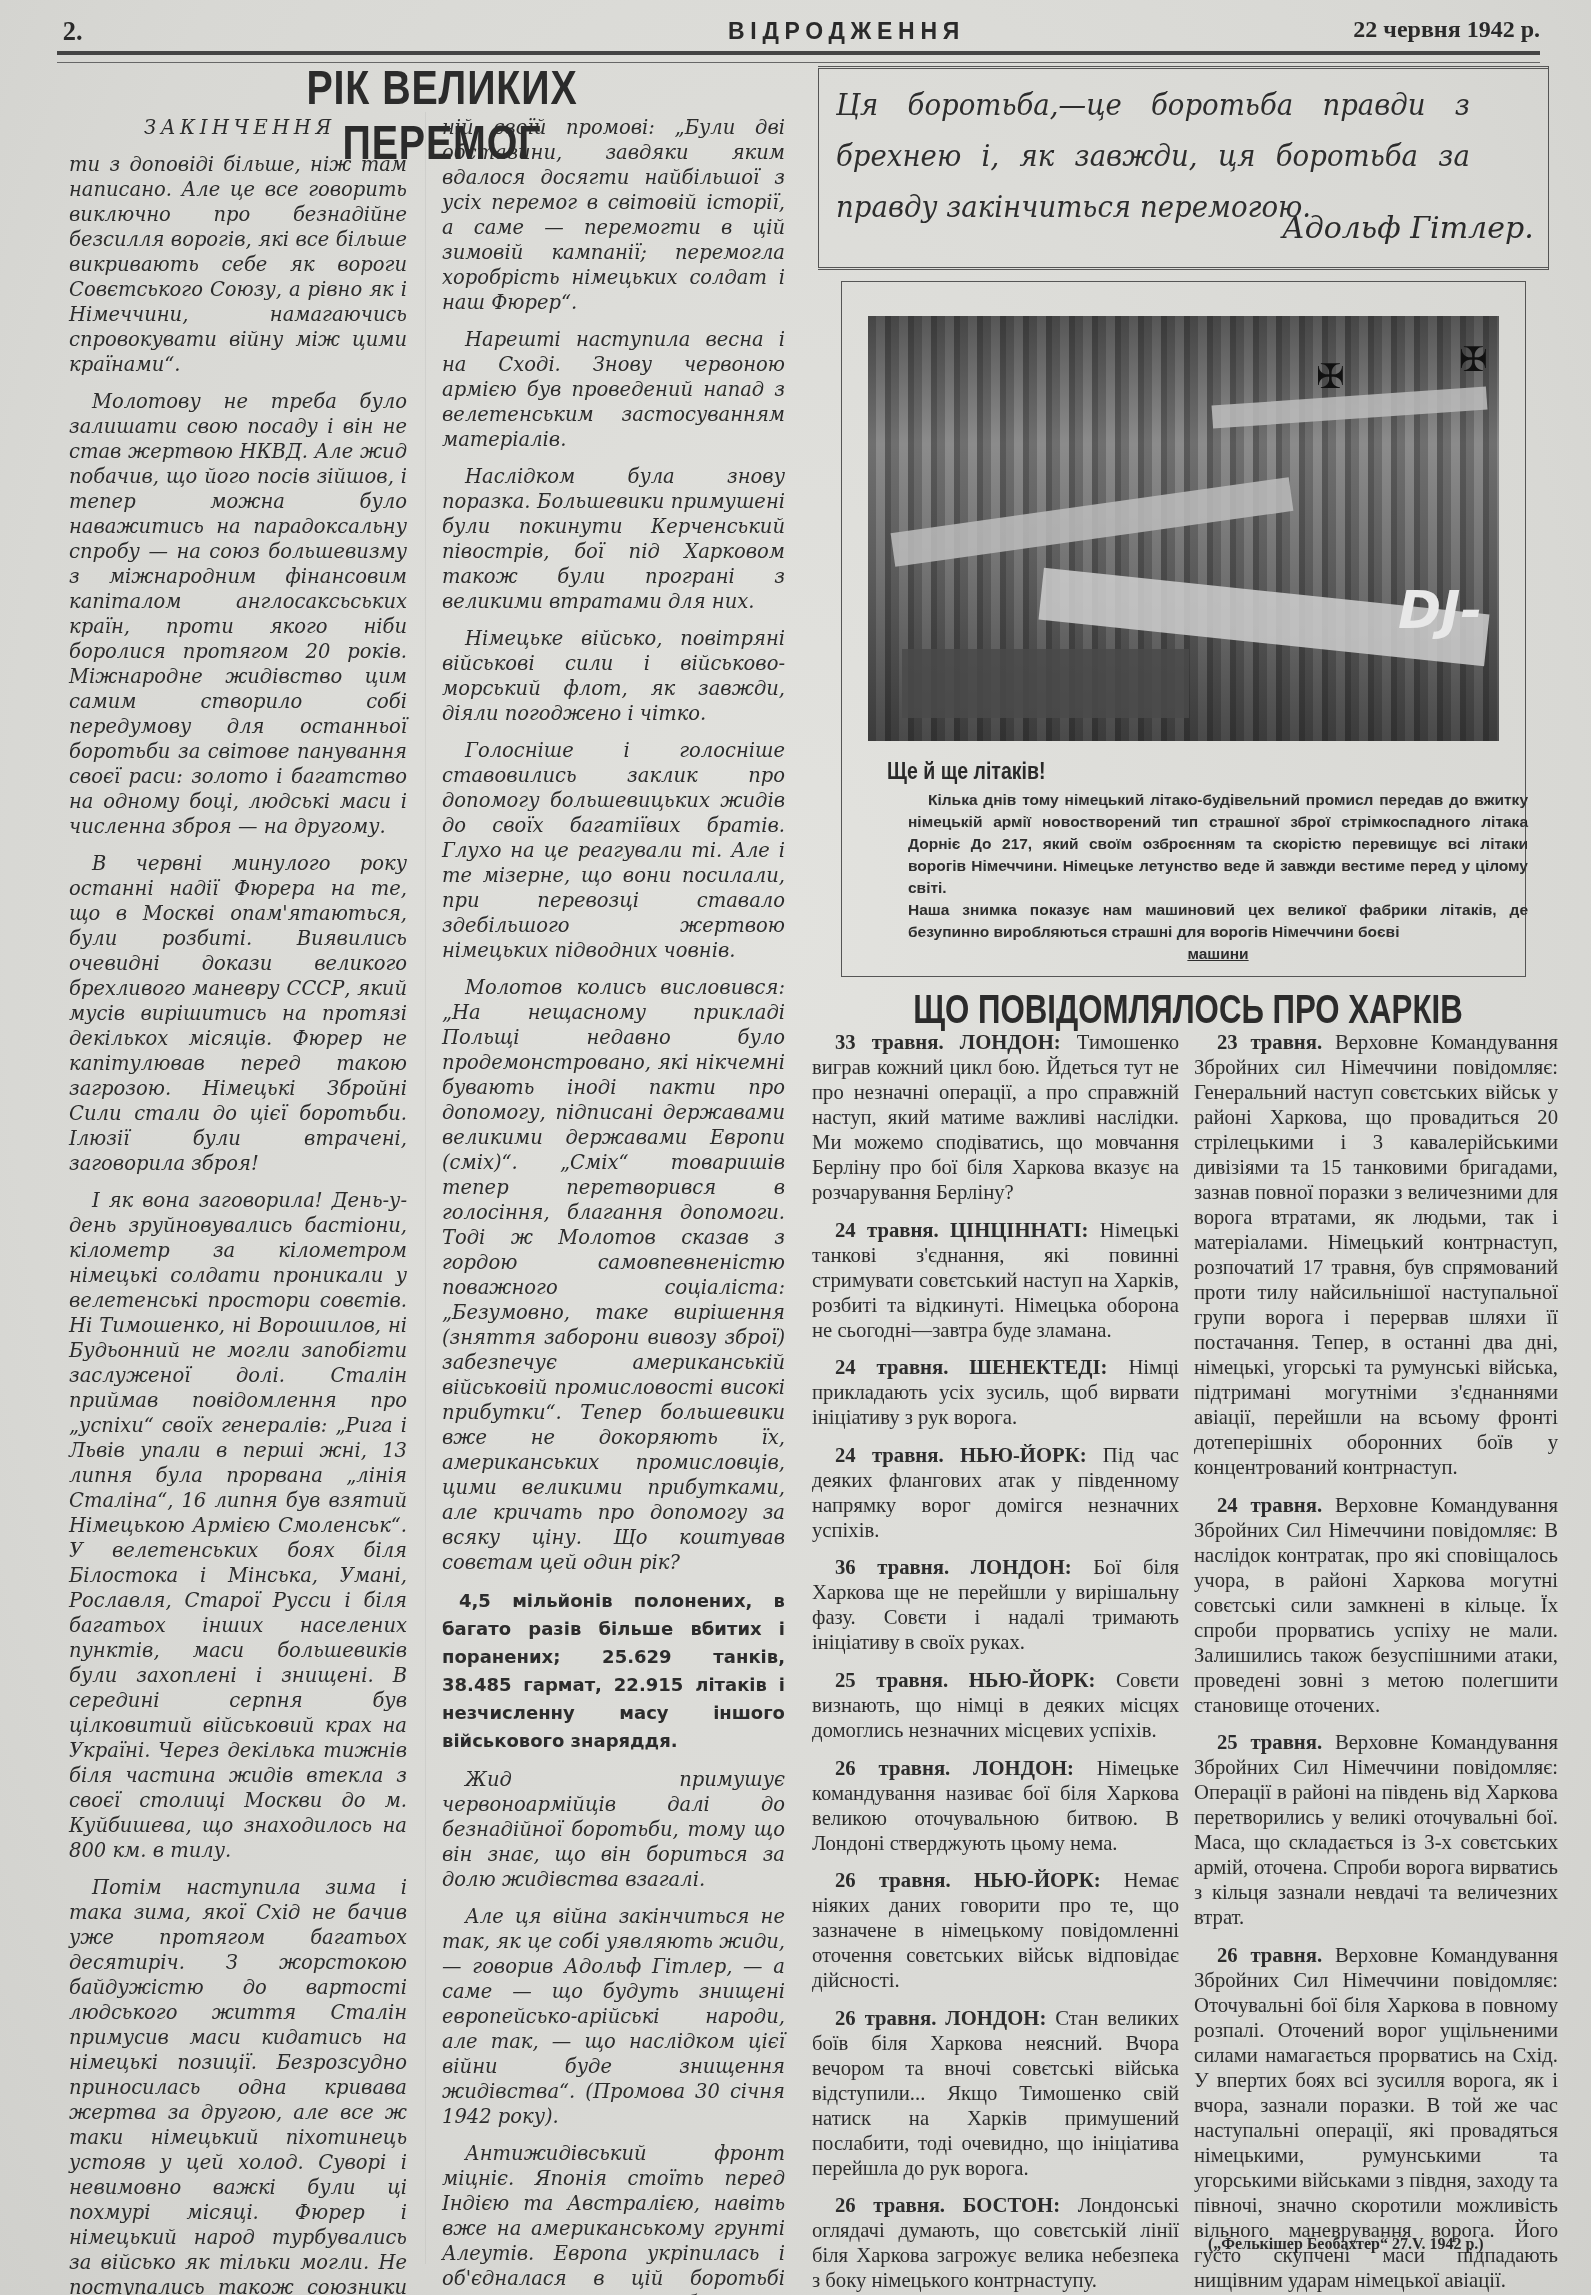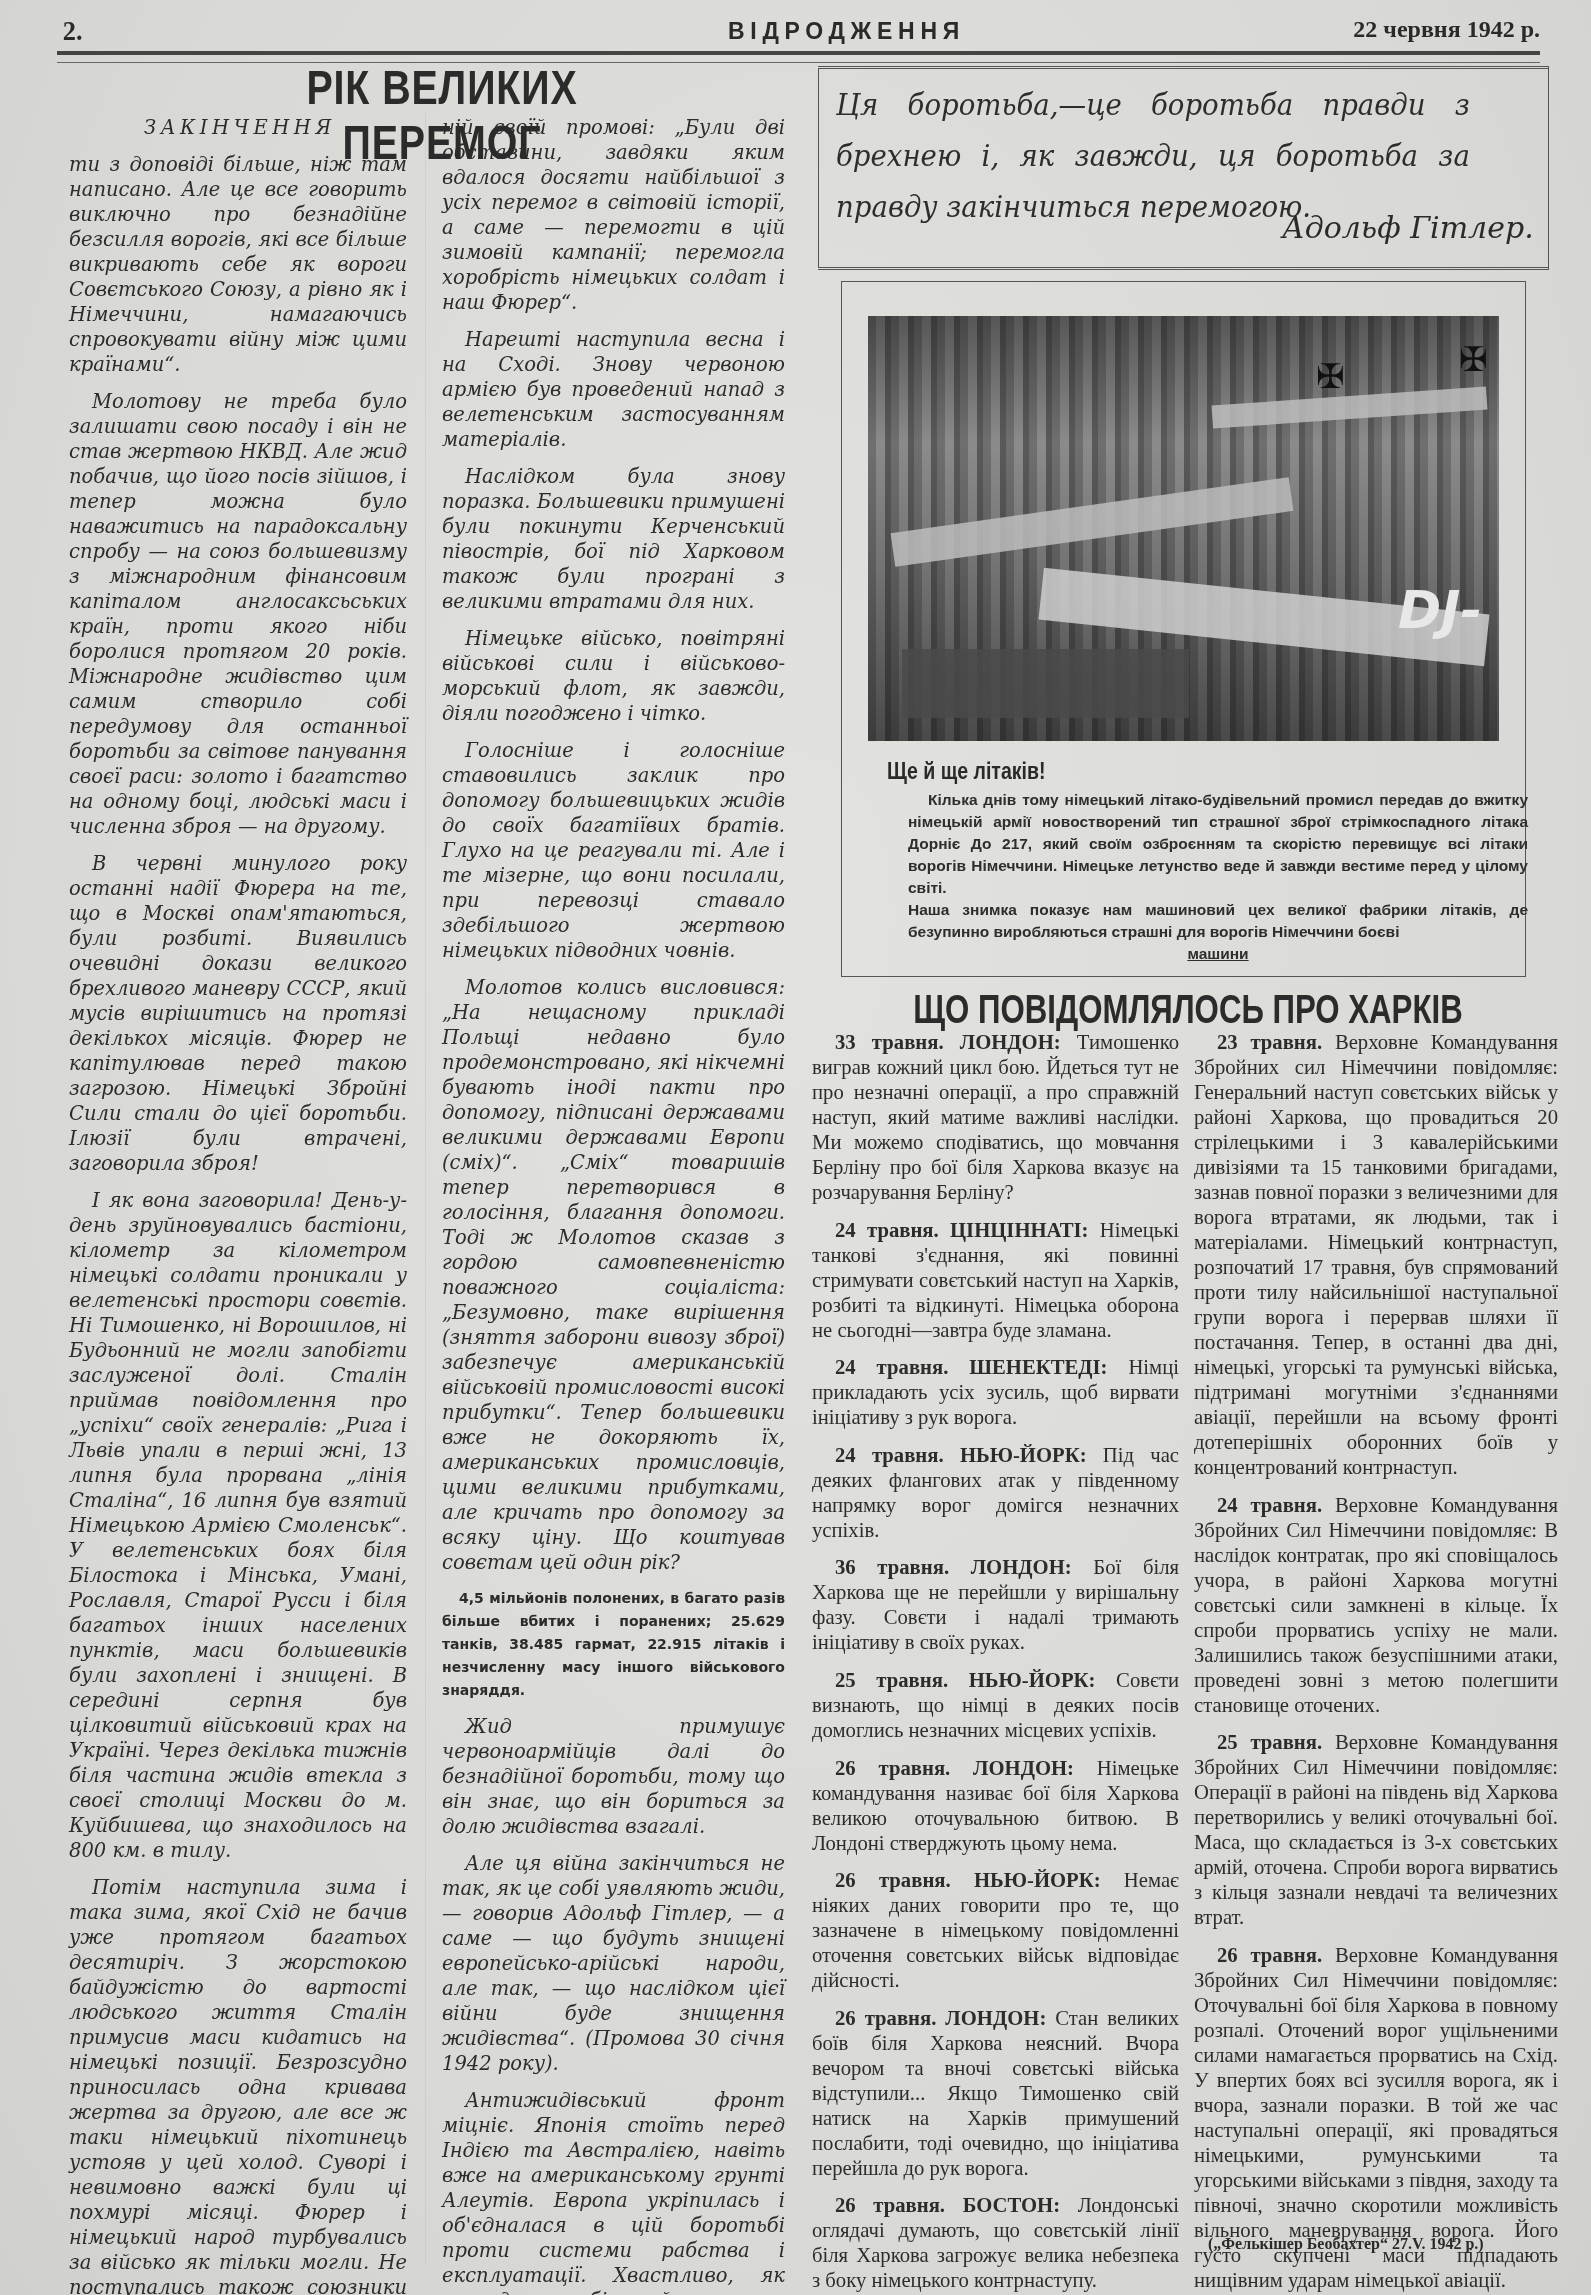--- a/index.html
+++ b/index.html
@@ -22,21 +22,21 @@
 
   
   .title1 { position: absolute; left: 155px; top: 60px; width: 574px; text-align: center;
     font: bold 48px "Liberation Sans", sans-serif; transform: scaleX(0.82); transform-origin: center; letter-spacing: 1.1px; color:#2b2b2b; }
   .col { position: absolute; font-family: "DejaVu Serif", serif; font-style: italic; font-size: 19.5px; line-height: 25px; text-align: justify; color: #2c2c2c; }
   .col p { margin: 12px; text-indent: 23px; }
   .col p.noind { text-indent: 0; }
   .col1 { left: 57px; top: 103px; width: 362px; }
   .col2 { left: 430px; top: 103px; width: 367px; }
   .subhead { font-style: italic; letter-spacing: 4.6px; padding-left: 75px; text-indent:0 !important; }
-  .boldblock { font-family: "DejaVu Sans", sans-serif; font-style: normal; font-weight: bold; font-size: 14px; line-height: 23px; text-indent: 17px !important; }
+  .boldblock { font-family: "DejaVu Sans", sans-serif; font-style: normal; font-weight: bold; font-size: 18px; line-height: 28px; text-indent: 17px !important; }
 
   
   .quote { position: absolute; left: 818px; top: 66px; width: 729px; height: 198px;
     border: 1.7px solid #555; border-top: 3.4px double #555; border-bottom: 3.4px double #555; }
   .quote .qt { position: absolute; left: 17px; top: 10.3px; width: 689px;
     font: italic 30px/51px "DejaVu Serif", serif; text-align: justify; transform: scaleX(0.92); transform-origin: left; color:#2d2d2d; }
   .quote .qa { position: absolute; right: 14.3px; top: 141px; font: italic 30px "DejaVu Serif", serif; }
 
   
   .photobox { position: absolute; left: 841px; top: 281px; width: 683px; height: 694px;
@@ -132,21 +132,21 @@
   </div>
 
   <div class="title2">ЩО ПОВІДОМЛЯЛОСЬ ПРО ХАРКІВ</div>
 
   <div class="ncol ncol3" id="kh-left">
       <p><span class="dl">33 травня. ЛОНДОН:</span> <span>Тимошенко виграв кожний цикл бою. Йдеться тут не про незначні операції, а про справжній наступ, який матиме важливі наслідки. Ми можемо сподіватись, що мовчання Берліну про бої біля Харкова вказує на розчарування Берліну?</span></p>
       <p><span class="dl">24 травня. ЦІНЦІННАТІ:</span> <span>Німецькі танкові з'єднання, які повинні стримувати совєтський наступ на Харків, розбиті та відкинуті. Німецька оборона не сьогодні—завтра буде зламана.</span></p>
       <p><span class="dl">24 травня. ШЕНЕКТЕДІ:</span> <span>Німці прикладають усіх зусиль, щоб вирвати ініціативу з рук ворога.</span></p>
       <p><span class="dl">24 травня. НЬЮ-ЙОРК:</span> <span>Під час деяких флангових атак у південному напрямку ворог домігся незначних успіхів.</span></p>
       <p><span class="dl">36 травня. ЛОНДОН:</span> <span>Бої біля Харкова ще не перейшли у вирішальну фазу. Совєти і надалі тримають ініціативу в своїх руках.</span></p>
-      <p><span class="dl">25 травня. НЬЮ-ЙОРК:</span> <span>Совєти визнають, що німці в деяких посів домоглись незначних місцевих успіхів.</span></p>
+      <p><span class="dl">25 травня. НЬЮ-ЙОРК:</span> <span>Совєти визнають, що німці в деяких місцях домоглись незначних місцевих успіхів.</span></p>
       <p><span class="dl">26 травня. ЛОНДОН:</span> <span>Німецьке командування називає бої біля Харкова великою оточувальною битвою. В Лондоні стверджують цьому нема.</span></p>
       <p><span class="dl">26 травня. НЬЮ-ЙОРК:</span> <span>Немає ніяких даних говорити про те, що зазначене в німецькому повідомленні оточення совєтських військ відповідає дійсності.</span></p>
       <p><span class="dl">26 травня. ЛОНДОН:</span> <span>Стан великих боїв біля Харкова неясний. Вчора вечором та вночі совєтські війська відступили... Якщо Тимошенко свій натиск на Харків примушений послабити, тоді очевидно, що ініціатива перейшла до рук ворога.</span></p>
       <p><span class="dl">26 травня. БОСТОН:</span> <span>Лондонські оглядачі думають, що совєтській лінії біля Харкова загрожує велика небезпека з боку німецького контрнаступу.</span></p>
     </div>
   <div class="ncol ncol4" id="kh-right">
       <p><span class="dl">23 травня.</span> <span>Верховне Командування Збройних сил Німеччини повідомляє: Генеральний наступ совєтських військ у районі Харкова, що провадиться 20 стрілецькими і 3 кавалерійськими дивізіями та 15 танковими бригадами, зазнав повної поразки з величезними для ворога втратами, як людьми, так і матеріалами. Німецький контрнаступ, розпочатий 17 травня, був спрямований проти тилу найсильнішої наступальної групи ворога і перервав шляхи її постачання. Тепер, в останні два дні, німецькі, угорські та румунські війська, підтримані могутніми з'єднаннями авіації, перейшли на всьому фронті дотеперішніх оборонних боїв у концентрований контрнаступ.</span></p>
       <p><span class="dl">24 травня.</span> <span>Верховне Командування Збройних Сил Німеччини повідомляє: В наслідок контратак, про які сповіщалось учора, в районі Харкова могутні совєтські сили замкнені в кільце. Їх спроби прорватись успіху не мали. Залишились також безуспішними атаки, проведені зовні з метою полегшити становище оточених.</span></p>
       <p><span class="dl">25 травня.</span> <span>Верховне Командування Збройних Сил Німеччини повідомляє: Операції в районі на південь від Харкова перетворились у великі оточувальні бої. Маса, що складається із 3-х совєтських армій, оточена. Спроби ворога вирватись з кільця зазнали невдачі та величезних втрат.</span></p>
       <p><span class="dl">26 травня.</span> <span>Верховне Командування Збройних Сил Німеччини повідомляє: Оточувальні бої біля Харкова в повному розпалі. Оточений ворог ущільненими силами намагається прорватись на Схід. У впертих боях всі зусилля ворога, як і вчора, зазнали поразки. В той же час наступальні операції, які провадяться німецькими, румунськими та угорськими військами з півдня, заходу та півночі, значно скоротили можливість вільного маневрування ворога. Його густо скупчені маси підпадають нищівним ударам німецької авіації.</span></p>

